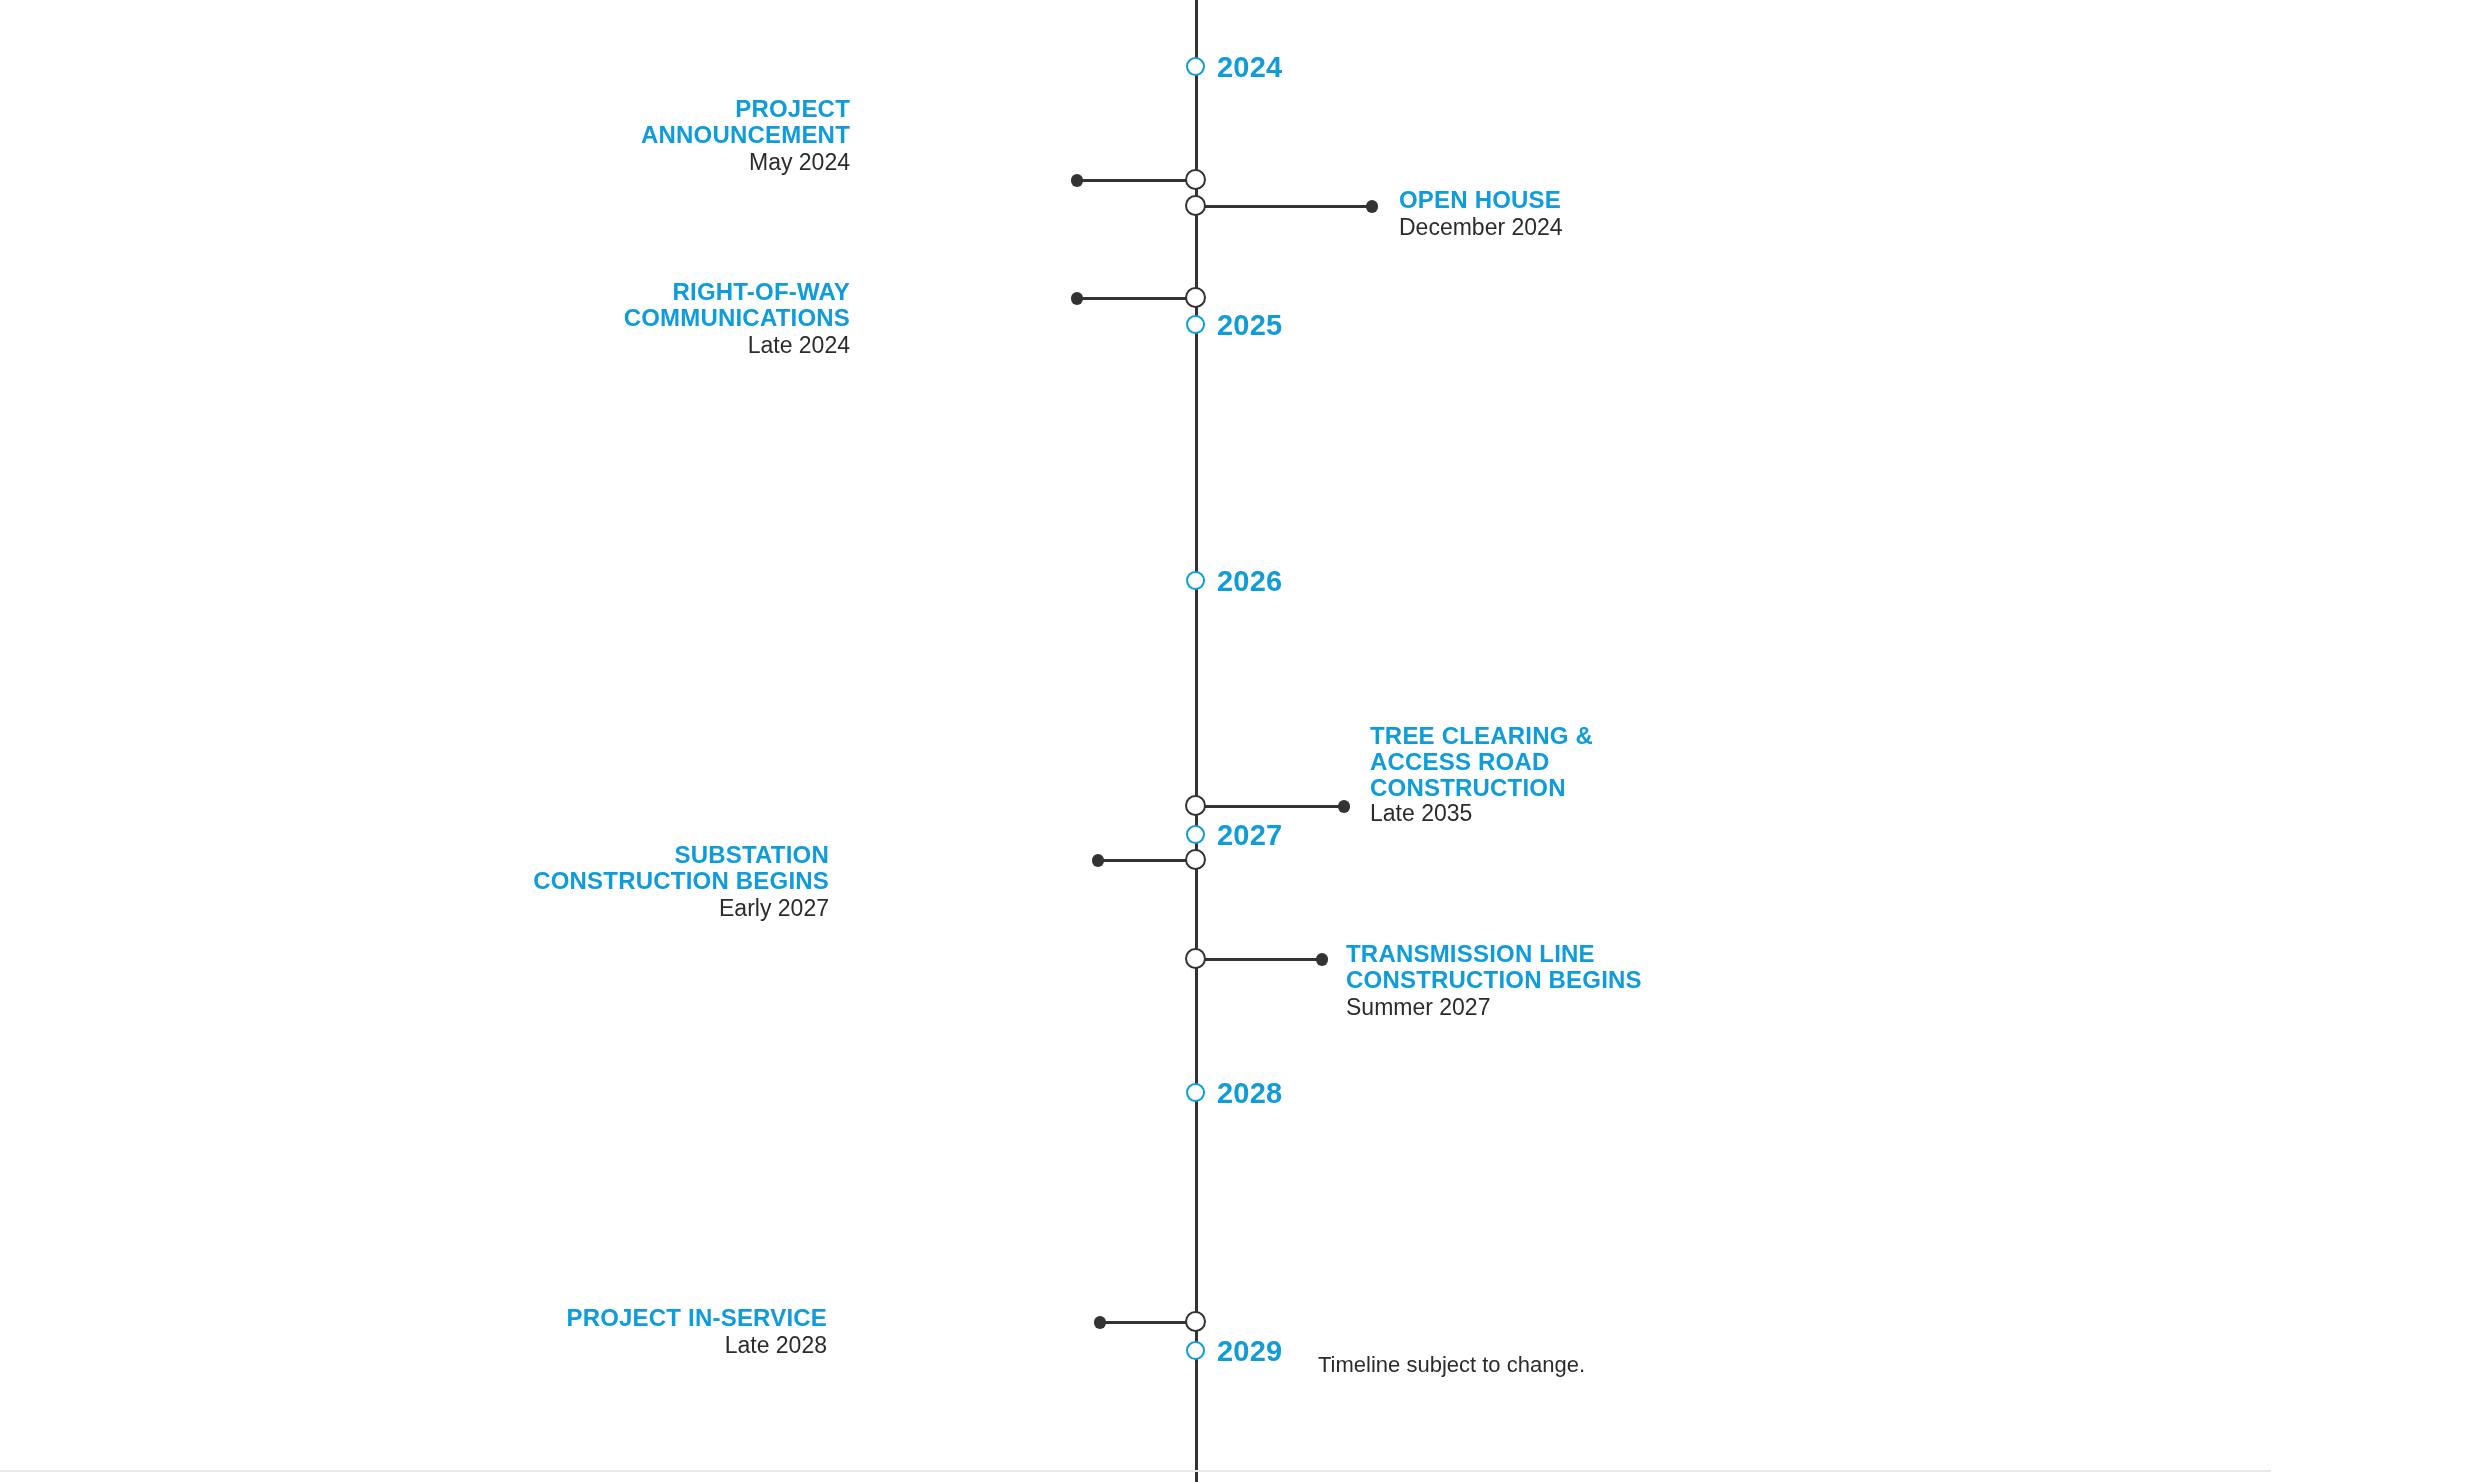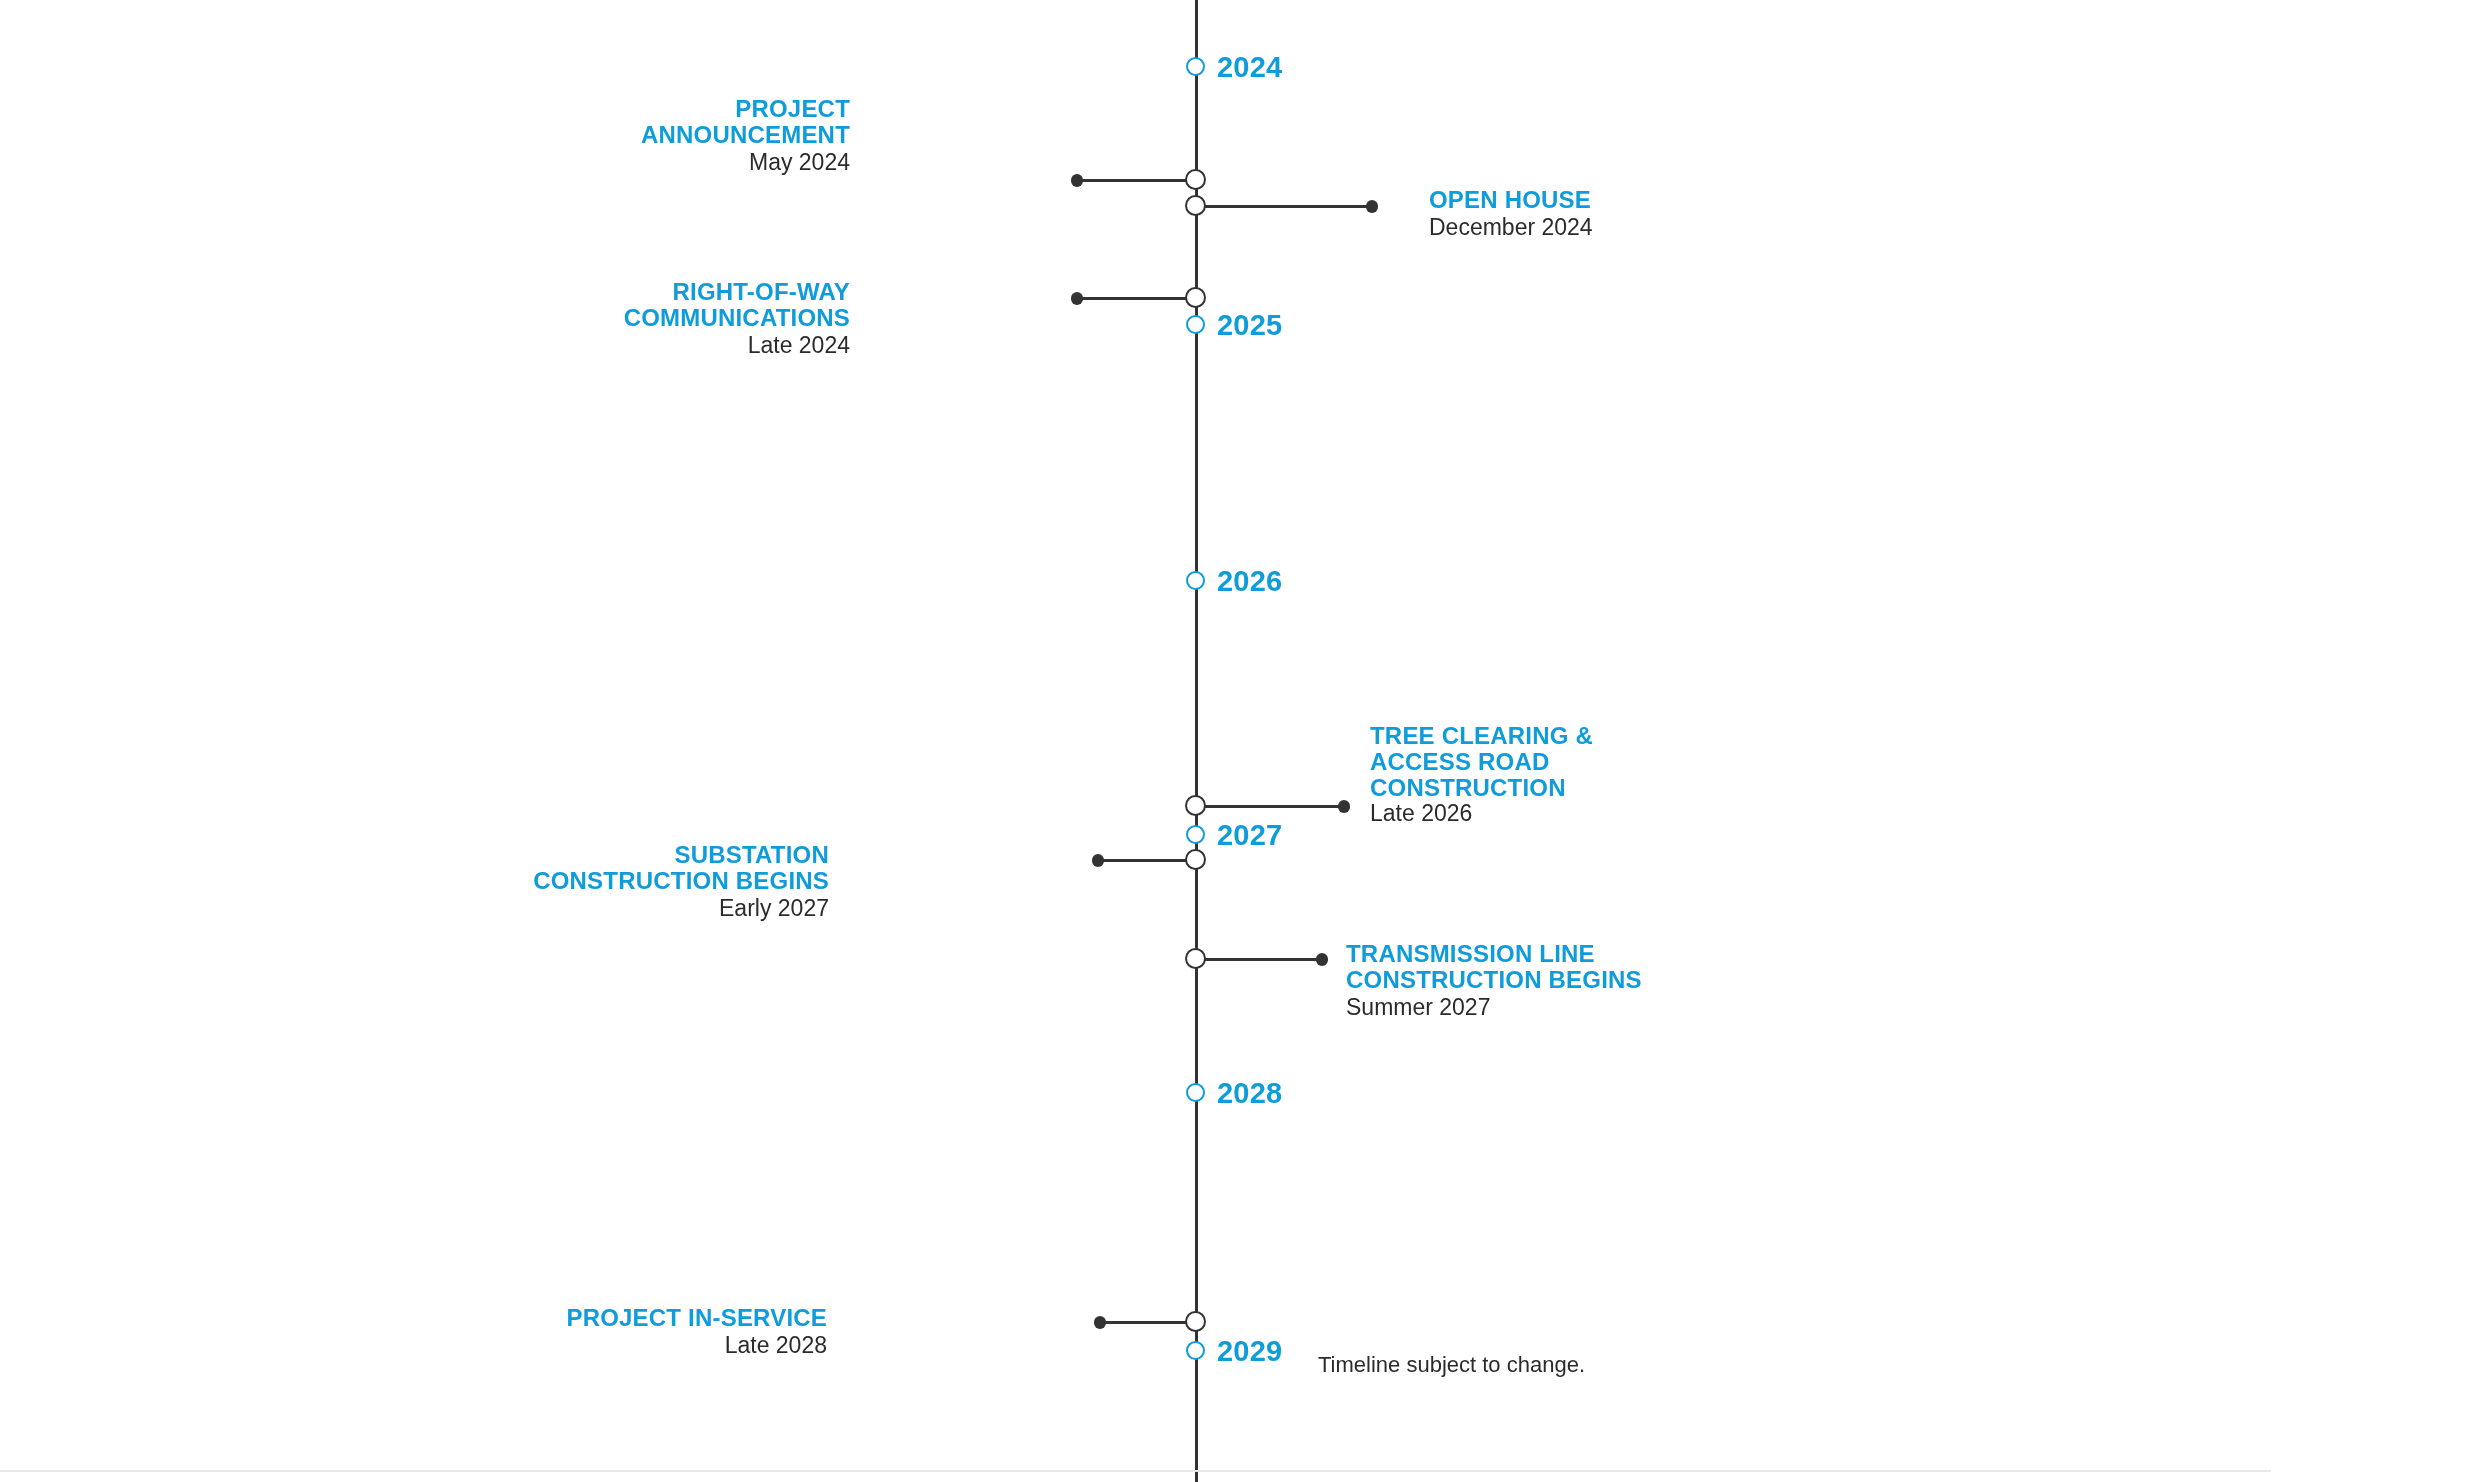--- a/index.html
+++ b/index.html
@@ -189,21 +189,21 @@
     <div class="label-title">PROJECT</div>
     <div class="label-title">ANNOUNCEMENT</div>
     <div class="label-date">May 2024</div>
   </div>
 
   <div class="event-node" style="top:206px;">
     <div class="stem right" style="width:170px;"></div>
     <div class="stem-dot" style="left:170px;"></div>
     <div class="ring"></div>
   </div>
-  <div class="label-block to-right" style="left:1429px; top:187px;">
+  <div class="label-block to-right" style="left:1399px; top:187px;">
     <div class="label-title">OPEN HOUSE</div>
     <div class="label-date">December 2024</div>
   </div>
 
   <div class="event-node" style="top:298px;">
     <div class="stem left" style="width:113px;"></div>
     <div class="stem-dot" style="left:-125px;"></div>
     <div class="ring"></div>
   </div>
   <div class="label-block to-left" style="right:1421px; top:279px;">
@@ -214,21 +214,21 @@
 
   <div class="event-node" style="top:806px;">
     <div class="stem right" style="width:142px;"></div>
     <div class="stem-dot" style="left:142px;"></div>
     <div class="ring"></div>
   </div>
   <div class="label-block to-right" style="left:1370px; top:684px;margin-top:39px;">
     <div class="label-title">TREE CLEARING &amp;</div>
     <div class="label-title">ACCESS ROAD</div>
     <div class="label-title">CONSTRUCTION</div>
-    <div class="label-date inline-date">Late 2026</div>
+    <div class="label-date inline-date">Late 2035</div>
   </div>
 
   <div class="event-node" style="top:860px;">
     <div class="stem left" style="width:92px;"></div>
     <div class="stem-dot" style="left:-104px;"></div>
     <div class="ring"></div>
   </div>
   <div class="label-block to-left" style="right:1442px; top:842px;">
     <div class="label-title">SUBSTATION</div>
     <div class="label-title">CONSTRUCTION BEGINS</div>

